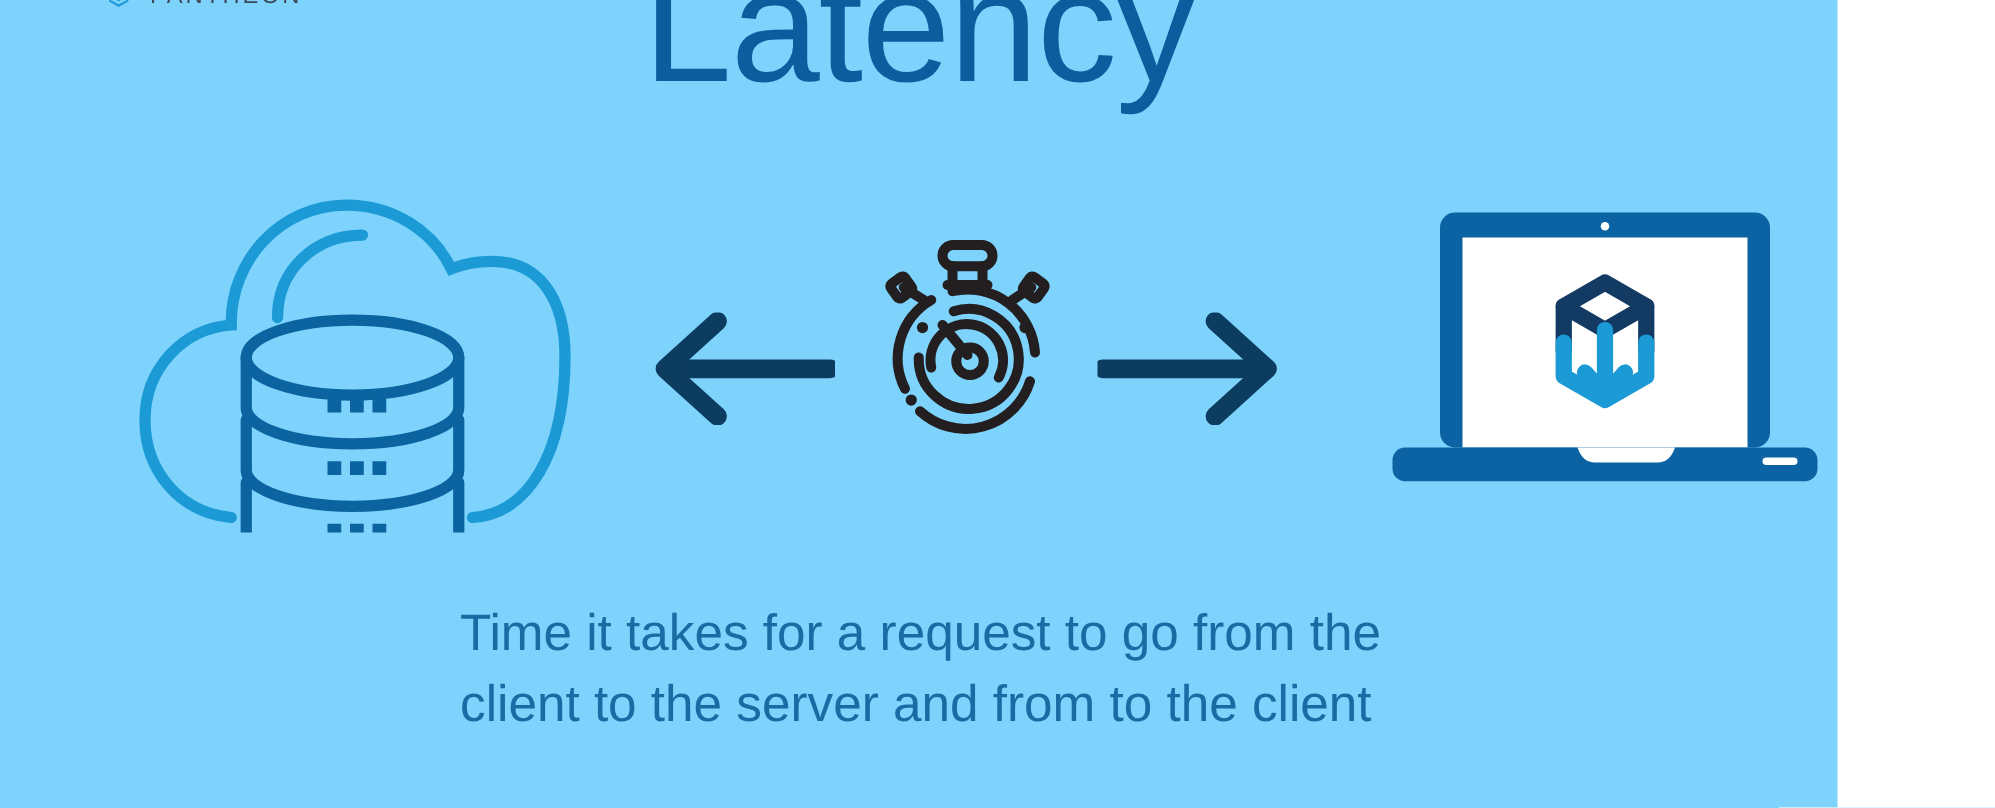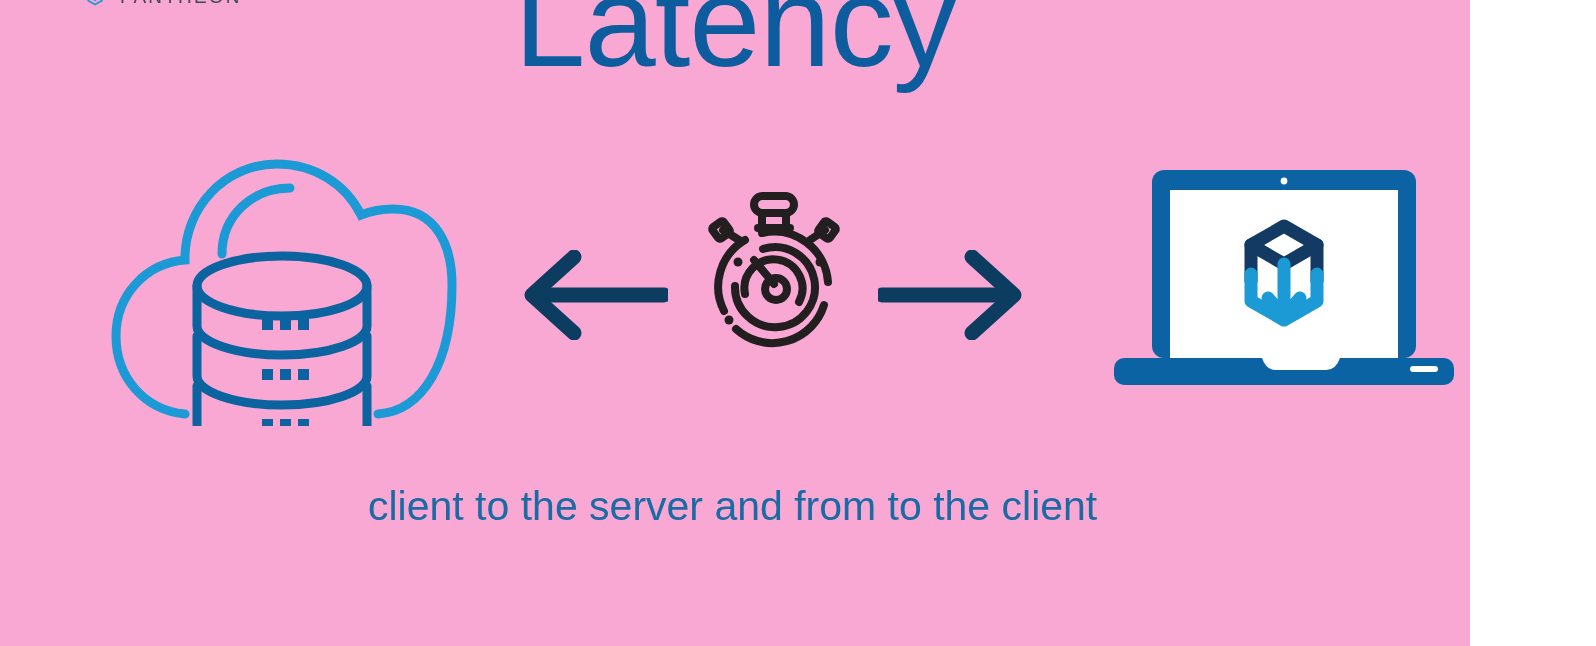--- a/index.html
+++ b/index.html
@@ -7,21 +7,21 @@
     padding: 0;
     background: #ffffff;
   }
   body {
     font-family: "Liberation Sans", sans-serif;
   }
   .slide {
     position: relative;
     width: 1470px;
     height: 646px;
-    background: #f9a8d4;
+    background: #7dd3fc;
     overflow: hidden;
   }
 
   
   .brand {
     position: absolute;
     left: 86px;
     top: -16px;
     display: flex;
     align-items: center;
@@ -227,16 +227,17 @@
         <path d="M158 130 L174 148 L190 130" stroke="#1b9ad6"></path>
       </g>
 
       <rect x="4" y="190" width="340" height="27" rx="10" fill="#0b63a3"></rect>
       <path d="M152 190 H 230 Q 226 202 216 202 H 166 Q 156 202 152 190 Z" fill="#ffffff"></path>
       <rect x="300" y="198" width="28" height="6" rx="3" fill="#ffffff"></rect>
     </svg>
   </div>
 
   <div class="caption">
+    <span class="line">Time it takes for a request to go from the</span>
     <span class="line">client to the server and from to the client</span>
   </div>
 
 </div>
 
 </body></html>

